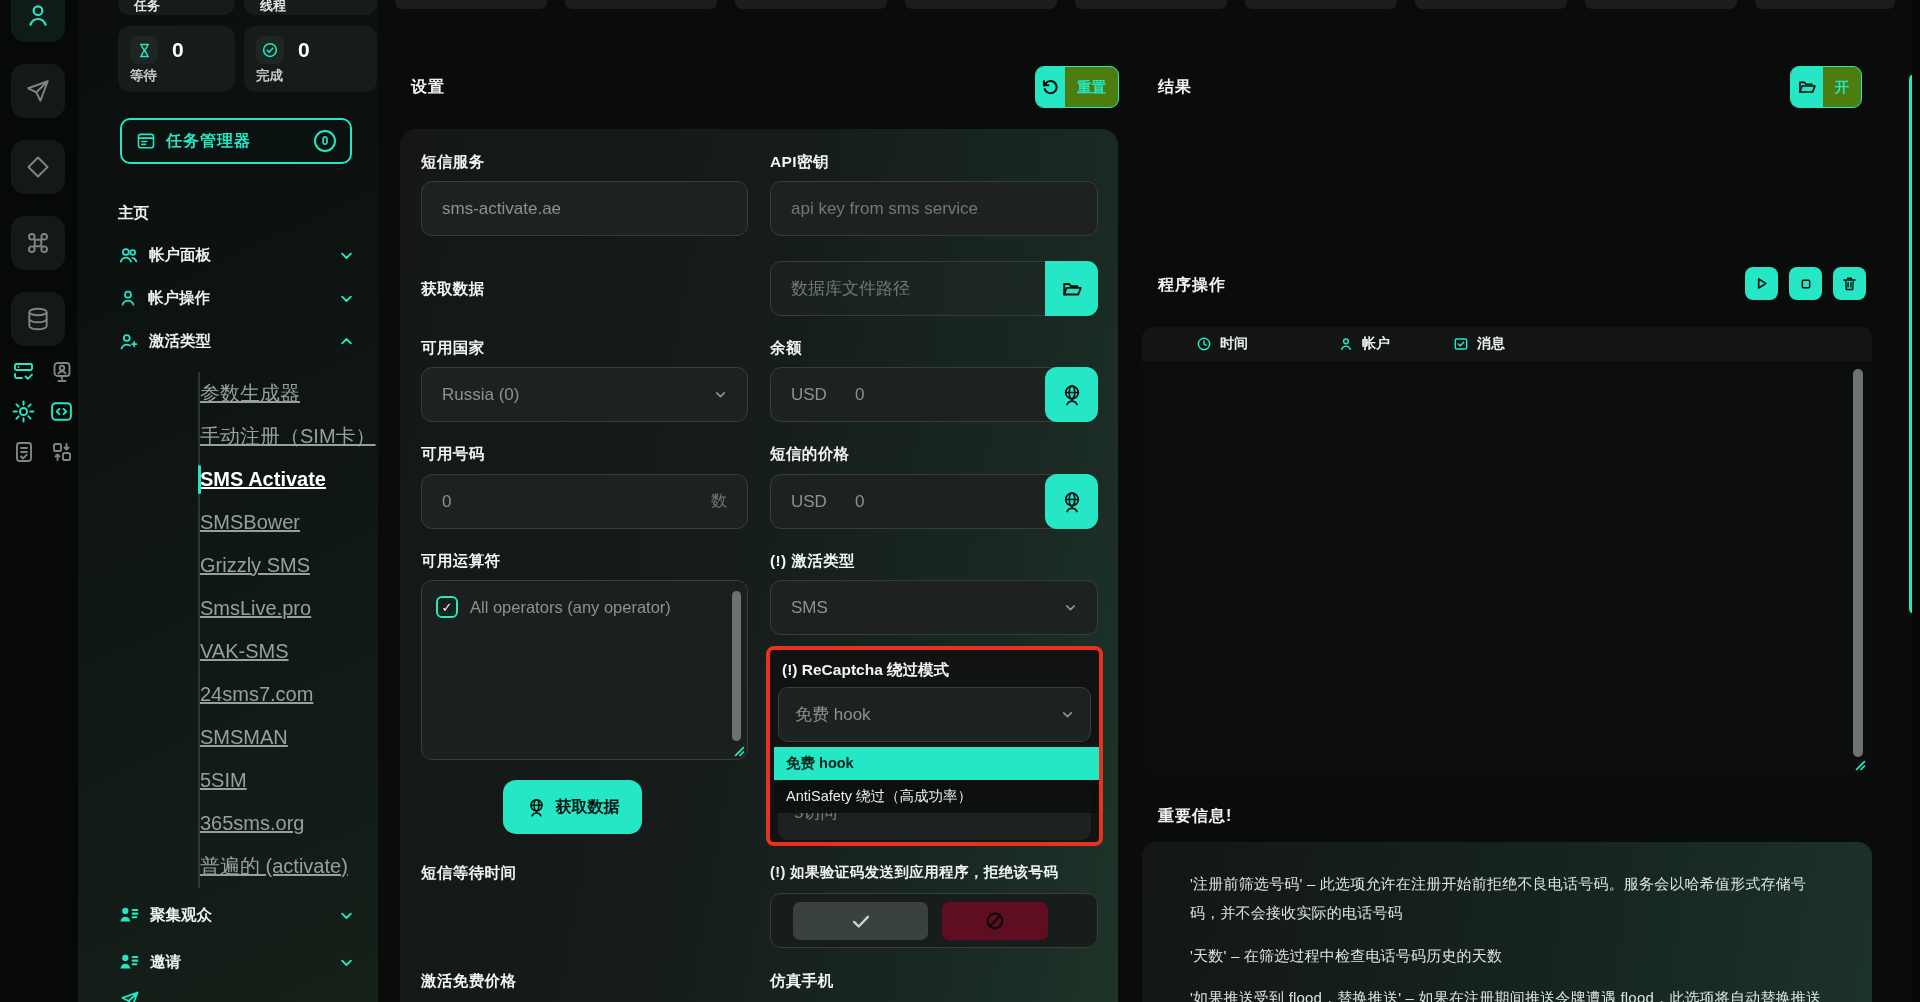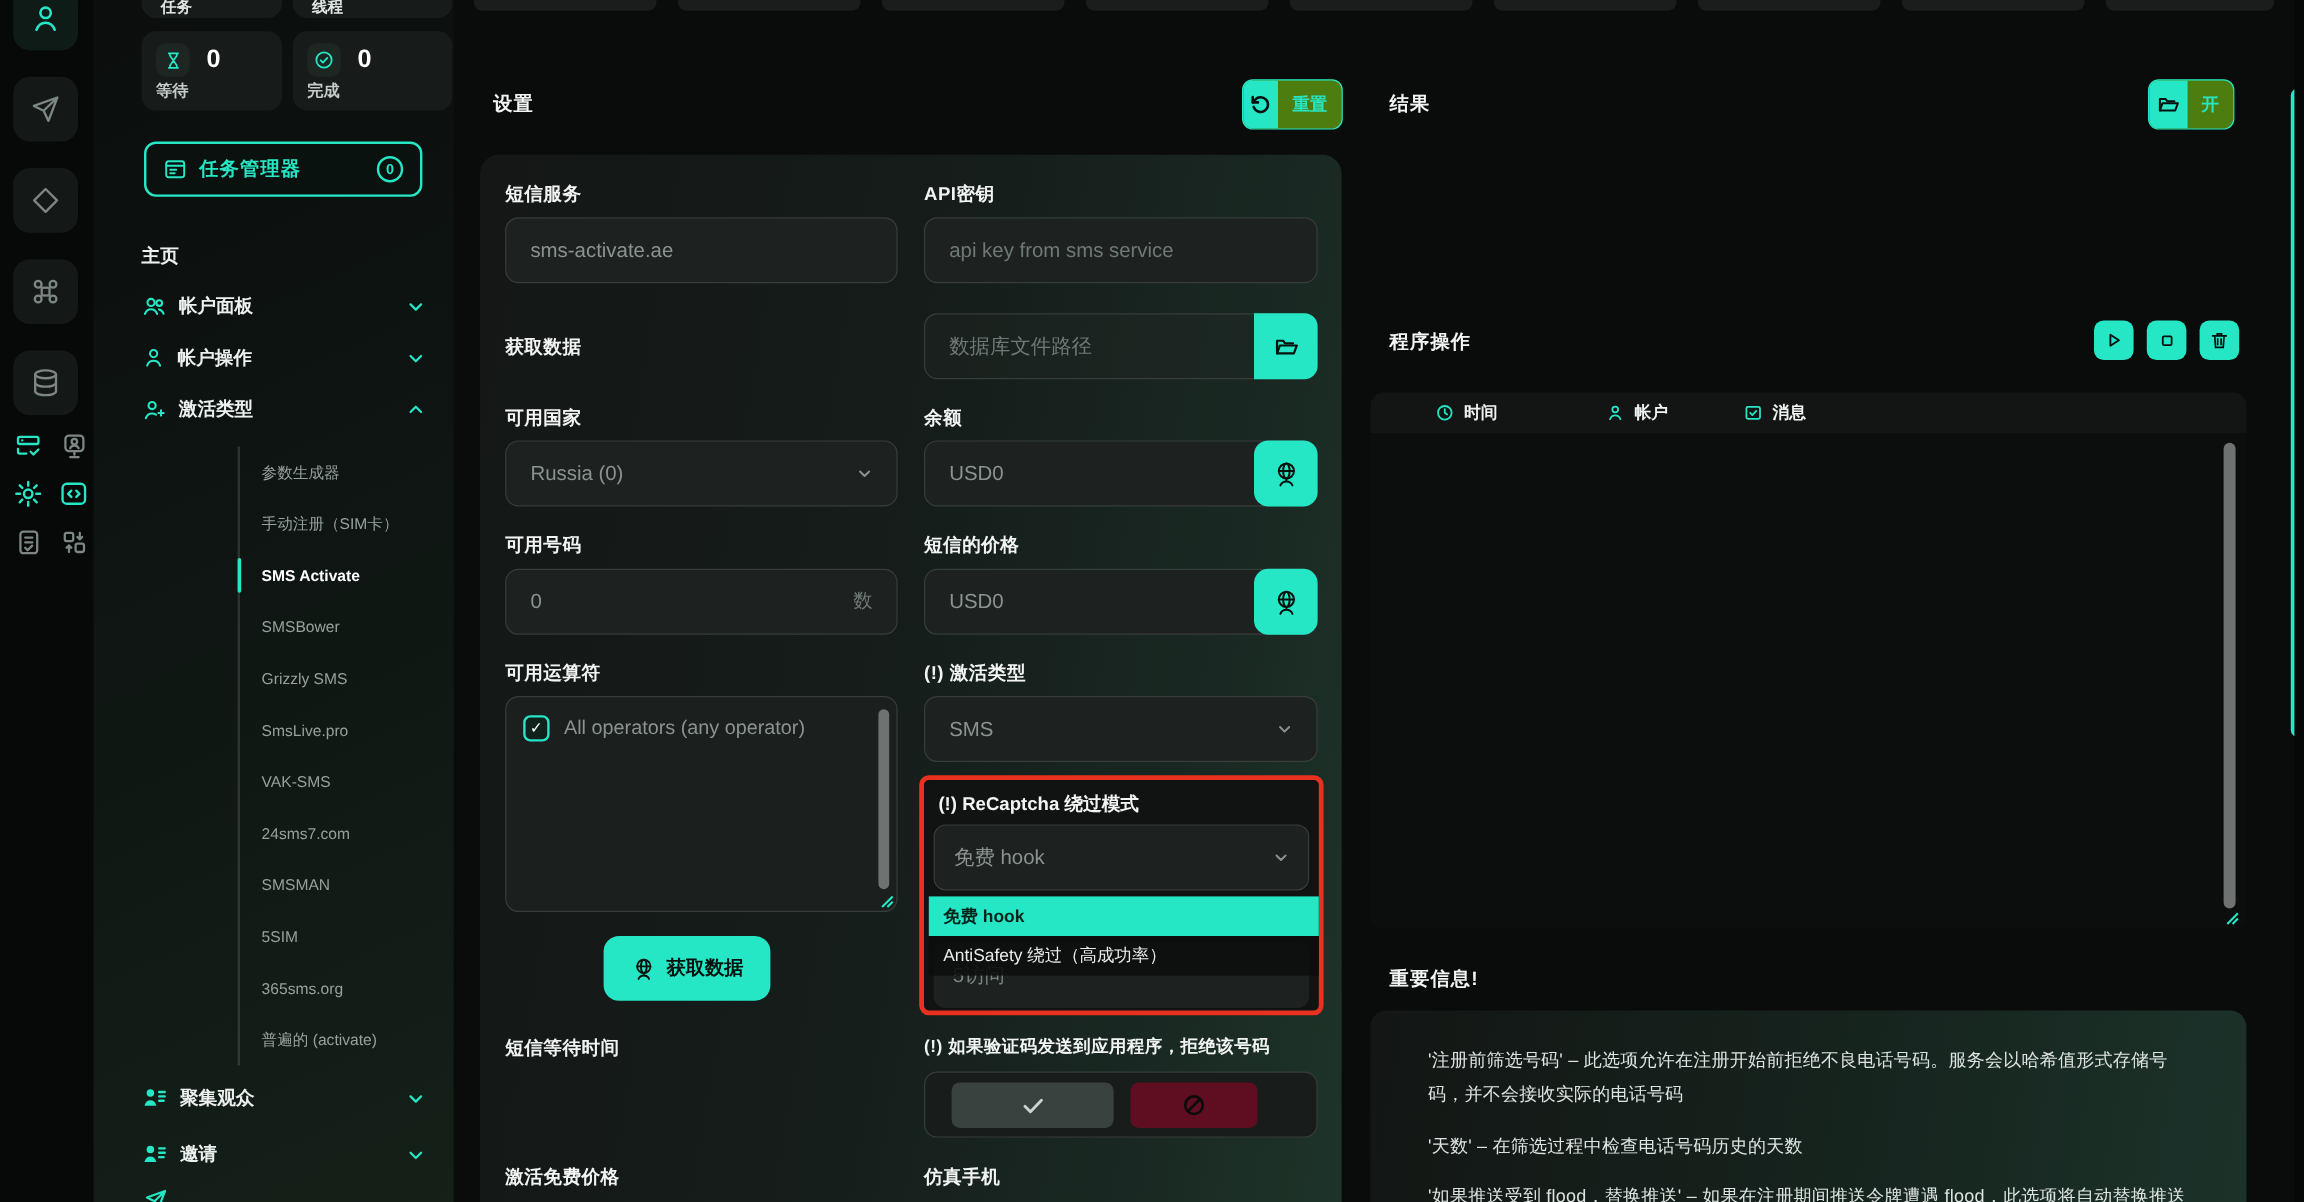--- a/index.html
+++ b/index.html
@@ -24,33 +24,33 @@
   .statval{float:left;margin:2px 0 0 14px;font-size:21px;font-weight:700;color:#fff;}
   .statlab{position:absolute;left:12px;bottom:7px;font-size:13.5px;font-weight:700;color:#c3ccc8;}
   #tmbtn{position:absolute;left:42px;top:118px;width:232px;height:46px;border:2px solid #25e7c5;border-radius:10px;display:flex;align-items:center;padding:0 14px;color:#25e7c5;background:rgba(10,20,17,.35);}
   #tmbtn .t{font-size:16px;font-weight:700;margin-left:10px;letter-spacing:1px;}
   #tmbadge{margin-left:auto;width:22px;height:22px;border:2.5px solid #25e7c5;border-radius:50%;display:grid;place-items:center;font-size:12px;font-weight:700;color:#25e7c5;}
   .navrow{position:absolute;left:40px;right:24px;height:30px;display:flex;align-items:center;color:#ecf1ef;}
   .navrow .nl{font-size:15.5px;font-weight:700;margin-left:10px;white-space:nowrap;}
   .navrow .chev{margin-left:auto;color:#25e7c5;}
   .navicon{color:#25e7c5;}
   #sublist{position:absolute;left:120px;top:372px;width:180px;border-left:2px solid rgba(110,130,123,.30);}
-  .subitem{position:relative;height:43px;display:flex;align-items:center;padding-left:18px;font-size:13px;color:#96a19c;white-space:nowrap;}
+  .subitem{position:relative;height:43px;display:flex;align-items:center;font-size:20px;color:#96a19c;white-space:nowrap;text-decoration:underline;}
   .subitem.active{color:#ffffff;font-weight:700;}
   .subitem.active::before{content:"";position:absolute;left:-2px;top:7px;bottom:7px;width:3px;background:#25e7c5;border-radius:2px;}
   
   .paneltitle{position:absolute;font-size:16px;font-weight:700;color:#f2f5f4;letter-spacing:1px;white-space:nowrap;}
   .splitbtn{position:absolute;display:flex;border:1.5px solid #25e7c5;border-radius:9px;overflow:hidden;background:#4d7c0f;}
   .splitbtn .ic{width:42px;background:#25e7c5;display:grid;place-items:center;color:#05110e;}
   .splitbtn .tx{flex:1;display:grid;place-items:center;color:#25e7c5;font-size:14.5px;font-weight:700;padding:0 12px;white-space:nowrap;}
   #card{position:absolute;left:400px;top:129px;width:718px;height:900px;border-radius:16px;background:linear-gradient(100deg,#141716 0%,#151c19 45%,#192822 78%,#1e3429 100%);}
   .lbl{position:absolute;font-size:15.5px;font-weight:700;color:#f1f4f3;letter-spacing:.4px;white-space:nowrap;}
   .inp{position:absolute;height:55px;background:#1d2220;border:1px solid #373d3a;border-radius:11px;display:flex;align-items:center;padding:0 20px;color:#8b938f;font-size:17px;}
   .inp .sfx{margin-left:auto;color:#6f7975;font-size:16px;}
-  .inp .pre{margin-right:0;}
+  .inp .pre{margin-right:28px;}
   .endbtn{position:absolute;right:-1px;top:-1px;width:53px;height:55px;background:#25e7c5;color:#07120f;display:grid;place-items:center;}
   .rbtn{border-radius:12px;}
   .fbtn{border-radius:0 11px 11px 0;}
   .chevd{color:#8a938f;margin-left:auto;}
   #opbox{position:absolute;left:21px;top:451px;width:327px;height:180px;background:#1b201e;border:1px solid #373d3a;border-radius:11px;}
   .cbx{position:absolute;left:14px;top:15px;width:22px;height:22px;border:2px solid #25e7c5;border-radius:6px;display:grid;place-items:center;color:#fff;font-size:13px;font-weight:700;background:#11211c;}
   #opbox .optext{position:absolute;left:48px;top:17px;font-size:16.5px;color:#8b938f;white-space:nowrap;}
   .vthumb{position:absolute;background:#6e7371;border-radius:5px;}
   .rhandle{position:absolute;color:#25e7c5;}
   #redbox{position:absolute;left:366px;top:517px;width:337px;height:200px;border:4px solid #e8321f;border-radius:8px;background:#101312;}

